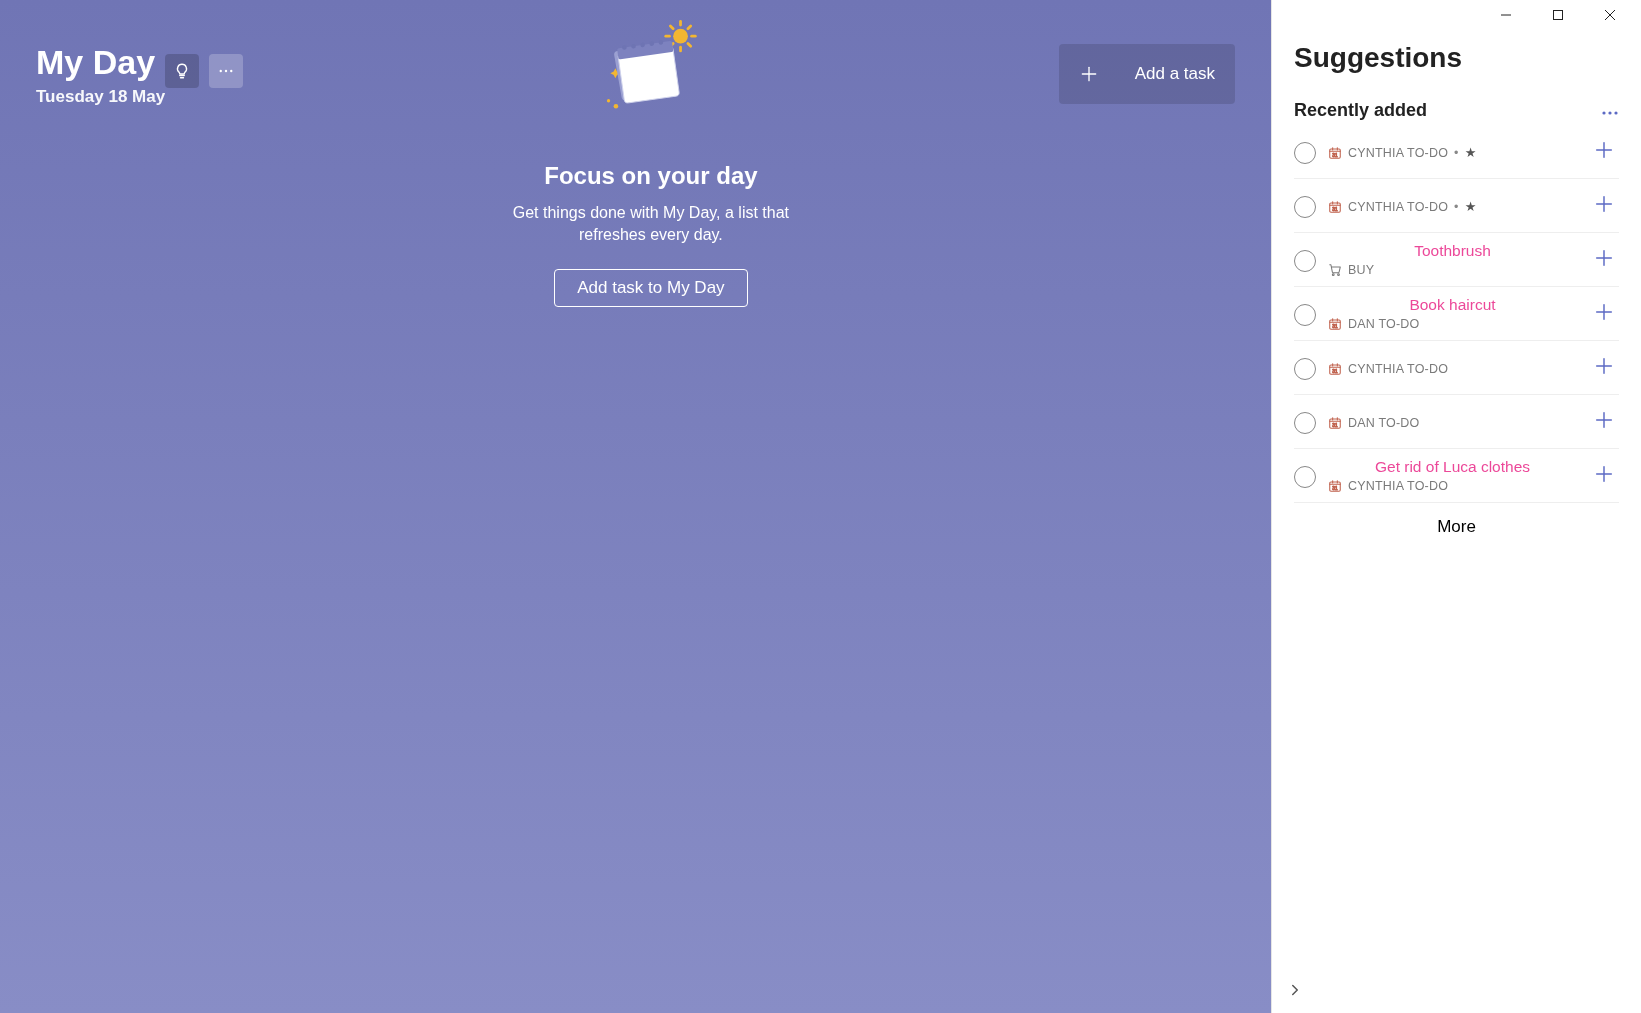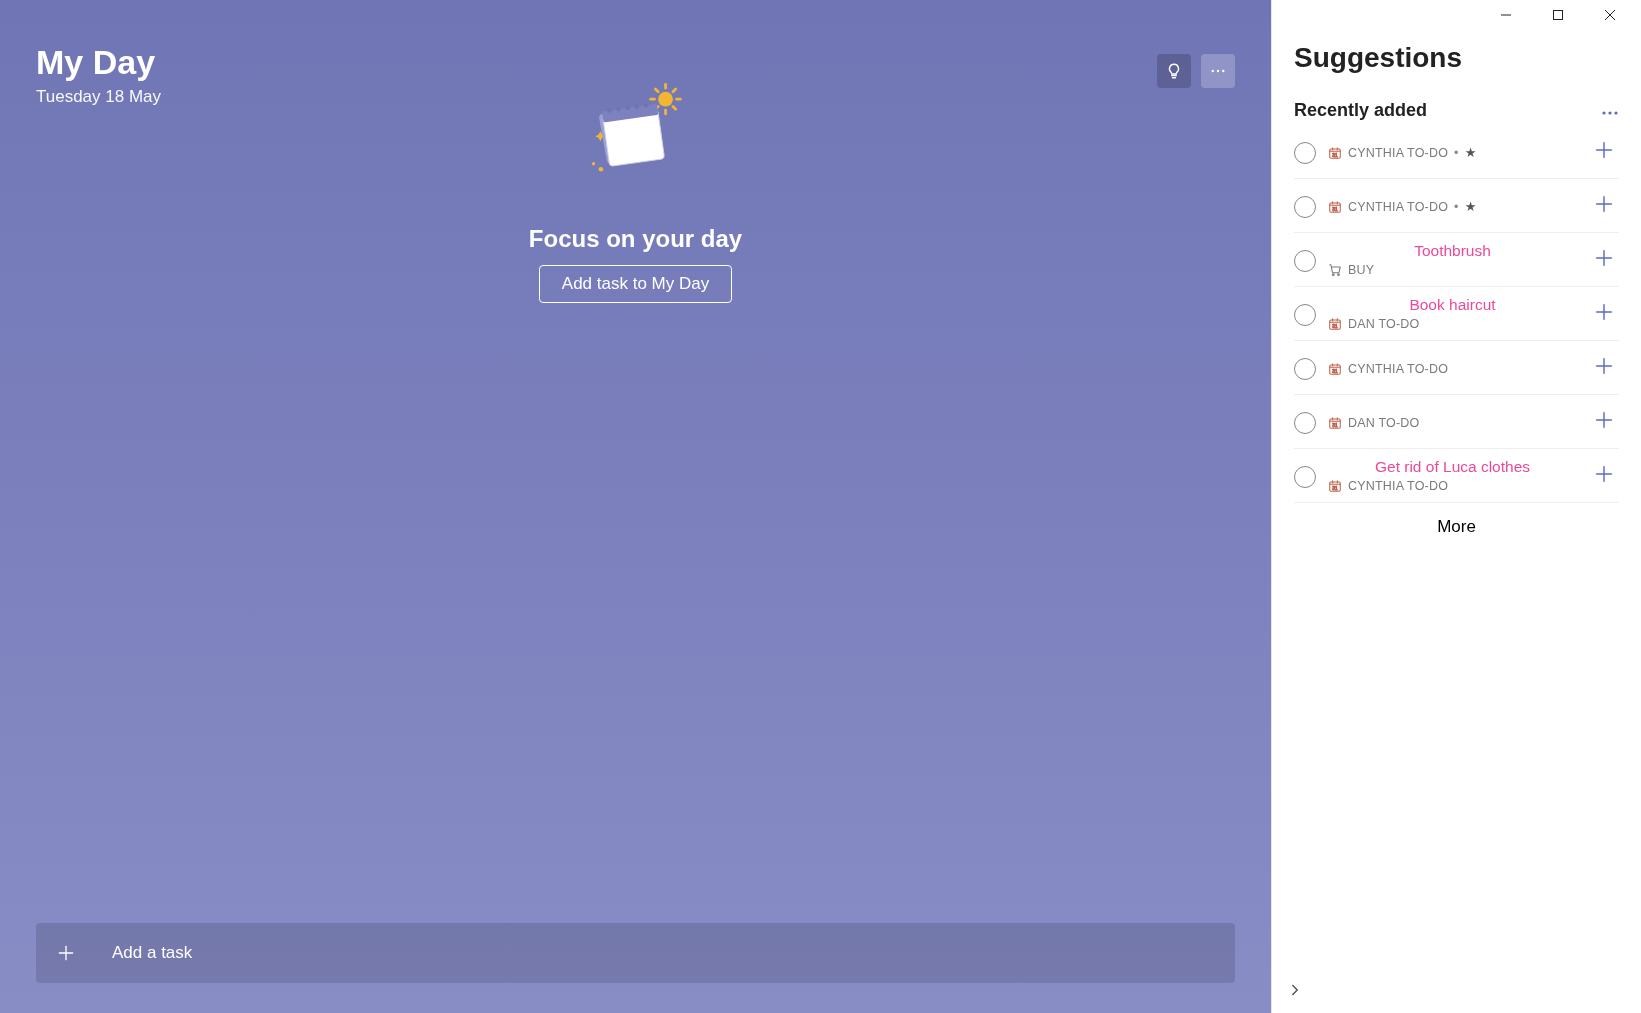--- a/index.html
+++ b/index.html
@@ -6,28 +6,28 @@
   html, body { width: 100%; height: 100%; font-family: "Segoe UI", -apple-system, BlinkMacSystemFont, sans-serif; overflow: hidden; }
   body { display: flex; background: #fff; }
 
   
   .main {
     flex: 1;
     height: 100%;
     background: linear-gradient(180deg, #7075b5 0%, #888dc6 100%);
     color: #fff;
     display: flex;
-    flex-direction: column;
+    flex-direction: row;
     position: relative;
     padding: 44px 36px 30px 36px;
   }
   .header { display: flex; align-items: flex-start; }
   .title-block { flex: 1; }
   .page-title { font-size: 34px; font-weight: 600; line-height: 1.1; }
-  .page-date { font-size: 17px; font-weight: 400; margin-top: 6px; opacity: 0.95; }
+  .page-date { font-size: 17px; font-weight: 700; margin-top: 6px; opacity: 0.95; }
   .header-actions { display: flex; gap: 10px; margin-top: 10px; }
   .icon-btn {
     width: 34px; height: 34px;
     display: flex; align-items: center; justify-content: center;
     border-radius: 4px;
     background: rgba(255,255,255,0.22);
     cursor: pointer;
   }
   .icon-btn.active { background: rgba(0,0,0,0.18); }
 
@@ -170,20 +170,21 @@
         <g fill="#6e74b3">
             <circle cx="56" cy="34" r="2.5"></circle>
             <circle cx="66" cy="34" r="2.5"></circle>
             <circle cx="76" cy="34" r="2.5"></circle>
             <circle cx="86" cy="34" r="2.5"></circle>
             <circle cx="96" cy="34" r="2.5"></circle>
           </g>
       </g>
     </svg>
     <div class="empty-heading">Focus on your day</div>
+    <div class="empty-sub">Get things done with My Day, a list that refreshes every day.</div>
     <button class="outline-btn">Add task to My Day</button>
   </div>
 
   <div class="add-task-bar">
     <svg width="20" height="20" viewBox="0 0 24 24" stroke="#fff" stroke-width="1.6" stroke-linecap="round">
         <line x1="12" y1="4" x2="12" y2="20"></line>
         <line x1="4" y1="12" x2="20" y2="12"></line>
       </svg>
     <span class="add-task-placeholder">Add a task</span>
   </div>

